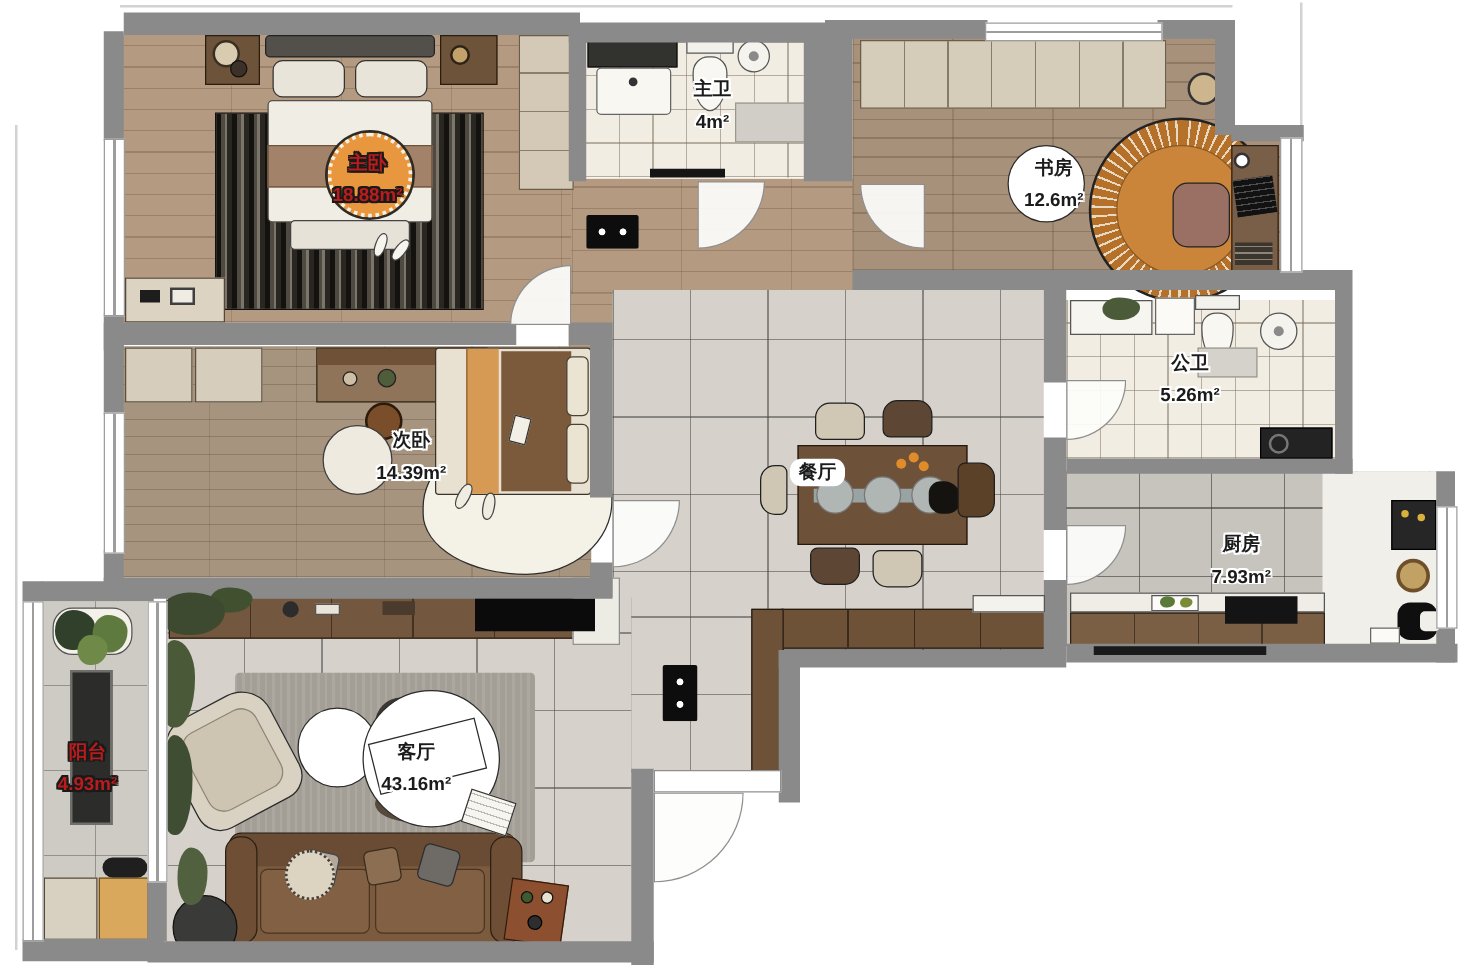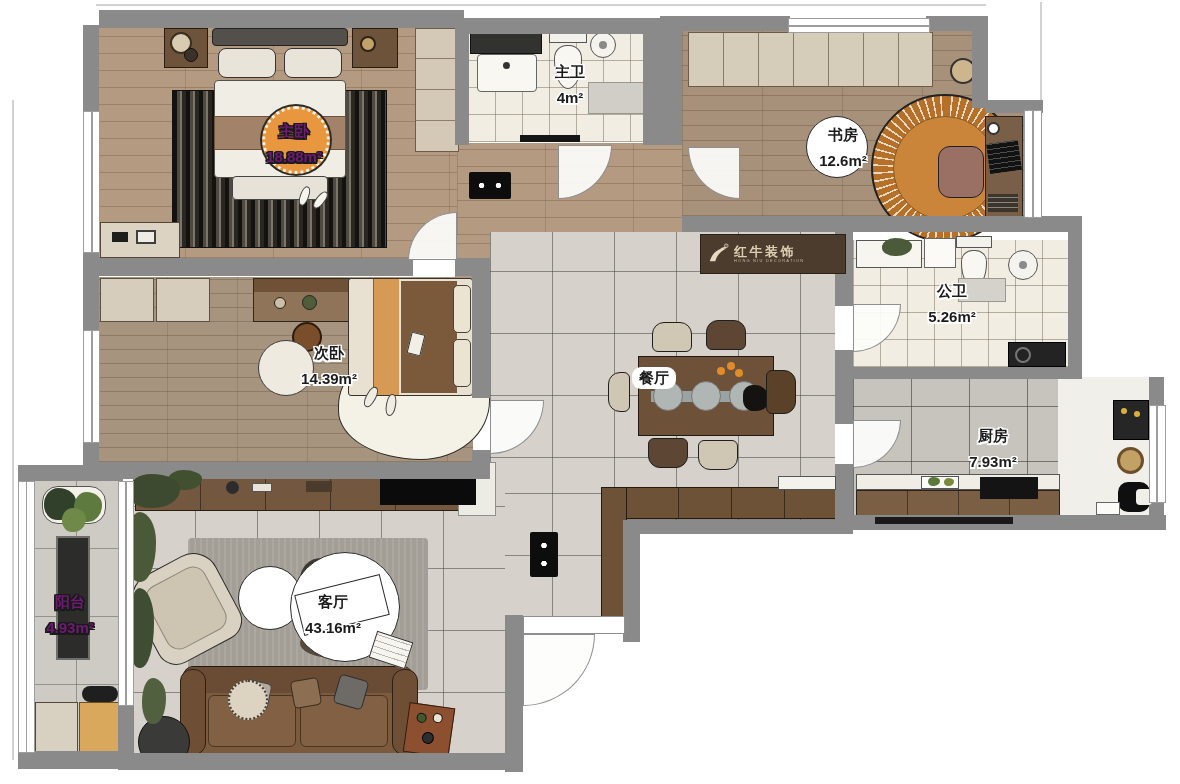--- a/index.html
+++ b/index.html
@@ -37,21 +37,21 @@
   .arc{position:absolute;background:rgba(253,253,251,.93);border:1.5px solid #8f8f8f;z-index:5;}
   .fur{position:absolute;box-sizing:border-box;z-index:3;}
   .lamp{position:absolute;border-radius:50%;box-sizing:border-box;z-index:3;}
   .light-fix{position:absolute;background:#0d0d0d;z-index:6;border-radius:2px;}
   .greens{position:absolute;border-radius:48% 60% 55% 45%/55% 45% 60% 50%;z-index:3;}
   
   .lab{position:absolute;z-index:9;transform:translate(-50%,-50%);text-align:center;
        font-weight:bold;font-size:15px;line-height:26px;white-space:nowrap;}
   .dark{color:#1b1b1b;text-shadow:-1.5px -1.5px 0 #fff,1.5px -1.5px 0 #fff,-1.5px 1.5px 0 #fff,
         1.5px 1.5px 0 #fff,0 -1.5px 0 #fff,0 1.5px 0 #fff,-1.5px 0 0 #fff,1.5px 0 0 #fff;}
-  .light{color:#701a75;text-shadow:-1.5px -1.5px 0 #1a1a1a,1.5px -1.5px 0 #1a1a1a,-1.5px 1.5px 0 #1a1a1a,
+  .light{color:#b91c1c;text-shadow:-1.5px -1.5px 0 #1a1a1a,1.5px -1.5px 0 #1a1a1a,-1.5px 1.5px 0 #1a1a1a,
         1.5px 1.5px 0 #1a1a1a,0 -1.5px 0 #1a1a1a,0 1.5px 0 #1a1a1a,-1.5px 0 0 #1a1a1a,1.5px 0 0 #1a1a1a;}
   .pill{background:#fff;border-radius:9px;padding:0 7px;display:inline-block;line-height:22px;}
   .logo{position:absolute;left:700px;top:234px;width:132px;height:34px;background:#4c3c2e;
         border:1px solid #2c2115;z-index:6;display:flex;align-items:center;gap:5px;padding:2px 6px;}
   .logo .cn{color:#dcceb2;font-size:13px;font-weight:bold;letter-spacing:2.5px;line-height:13px;}
   .logo .en{color:#c9bb9e;font-size:4px;letter-spacing:1.2px;line-height:6px;}
 </style>
 </head>
 <body>
 
@@ -298,32 +298,20 @@
 
   <div class="fur" style="left:42px;top:486px;width:64px;height:38px;background:#f3f1ea;border:1.5px solid #555;border-radius:16px;"></div>
   <div class="greens" style="left:44px;top:488px;width:32px;height:32px;background:#31402a;z-index:4;"></div>
   <div class="greens" style="left:74px;top:492px;width:28px;height:30px;background:#5f7a3e;z-index:4;"></div>
   <div class="greens" style="left:62px;top:508px;width:24px;height:24px;background:#6f8a48;z-index:4;"></div>
   <div class="fur" style="left:56px;top:536px;width:34px;height:124px;background:#2c2c2a;border:2px solid #6e6e6a;z-index:3;"></div>
   <div class="fur" style="left:35px;top:702px;width:43px;height:50px;background:#d8d0c0;border:1px solid #55483a;z-index:3;"></div>
   <div class="fur" style="left:79px;top:702px;width:40px;height:50px;background:#d9a85c;border:1px solid #6e4f1e;z-index:3;"></div>
   <div class="fur" style="left:82px;top:686px;width:36px;height:16px;background:#1f1f1f;border-radius:8px;z-index:3;"></div>
 
-  <div class="logo">
-    <svg width="22" height="22" viewBox="0 0 24 24">
-      <path d="M3 20 C6 10 13 5 21 6 C15 9 11 13 9 20 Z" fill="#e6d9bd"></path>
-      <path d="M14 7 C17 4 20 4 22 5 C19 6 17 7 15 9 Z" fill="#e6d9bd"></path>
-      <circle cx="21" cy="3" r="2" fill="none" stroke="#e6d9bd" stroke-width="0.8"></circle>
-      <text x="21" y="4.2" font-size="3.2" fill="#e6d9bd" text-anchor="middle">®</text>
-    </svg>
-    <div>
-      <div class="cn">红牛装饰</div>
-      <div class="en">HONG NIU DECORATION</div>
-    </div>
-  </div>
 
   <div class="lamp" style="left:806px;top:116px;width:62px;height:62px;background:#fff;border:1.5px solid #2b2b2b;z-index:8;"></div>
 
   <div class="lab light" style="left:294px;top:144px;">
     <div>主卧</div>
     <div>18.88m²</div>
   </div>
   <div class="lab dark" style="left:570px;top:85px;">
     <div>主卫</div>
     <div>4m²</div>

